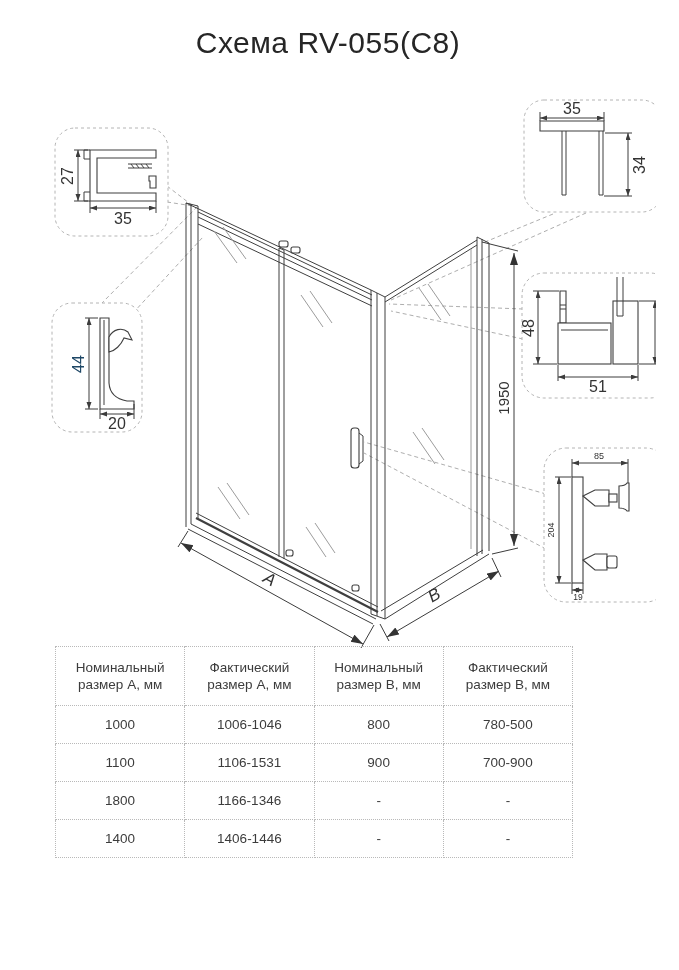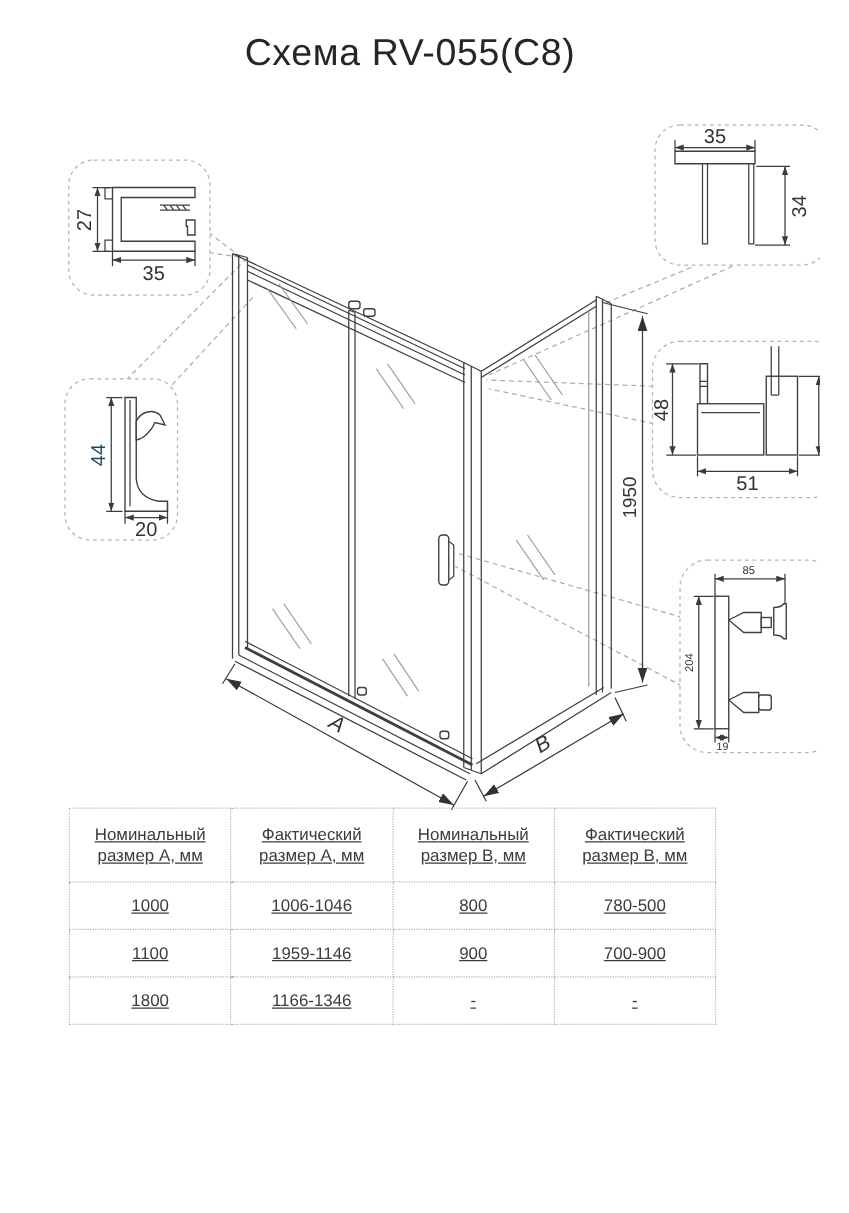--- a/index.html
+++ b/index.html
@@ -20,21 +20,21 @@
   .dimtxt{font-size:16px;text-anchor:middle;}
   .dimtxt-sm{font-size:9px;text-anchor:middle;}
   .dimtxt-xs{font-size:8.5px;text-anchor:middle;}
   .dimtxt-blue{fill:#1e4766;}
   .axis-label{font-size:17px;font-style:italic;text-anchor:middle;}
   .h1950{font-size:15px;text-anchor:middle;}
   
   .size-table{position:absolute;left:55px;top:646px;width:518px;border-collapse:collapse;
               table-layout:fixed;font-size:13.5px;color:#3c3c3c;}
   .size-table th,.size-table td{border:1px dotted #b9b9b9;text-align:center;
-              font-weight:normal;vertical-align:middle;text-decoration:underline;}
+              font-weight:normal;vertical-align:middle;}
   .size-table th{height:54px;line-height:17px;padding:2px 12px;}
   .size-table td{height:37px;padding:0;}
 </style>
 </head>
 <body>
 
 <div class="page">
 
   <div class="title">Схема RV-055(C8)</div>
 
@@ -192,26 +192,32 @@
     </thead>
     <tbody>
       <tr>
         <td>1000</td>
         <td>1006-1046</td>
         <td>800</td>
         <td>780-500</td>
       </tr>
       <tr>
         <td>1100</td>
-        <td>1959-1146</td>
+        <td>1106-1531</td>
         <td>900</td>
         <td>700-900</td>
       </tr>
       <tr>
         <td>1800</td>
         <td>1166-1346</td>
         <td>-</td>
         <td>-</td>
       </tr>
+      <tr>
+        <td>1400</td>
+        <td>1406-1446</td>
+        <td>-</td>
+        <td>-</td>
+      </tr>
     </tbody>
   </table>
 
 </div>
 
 </body></html>

